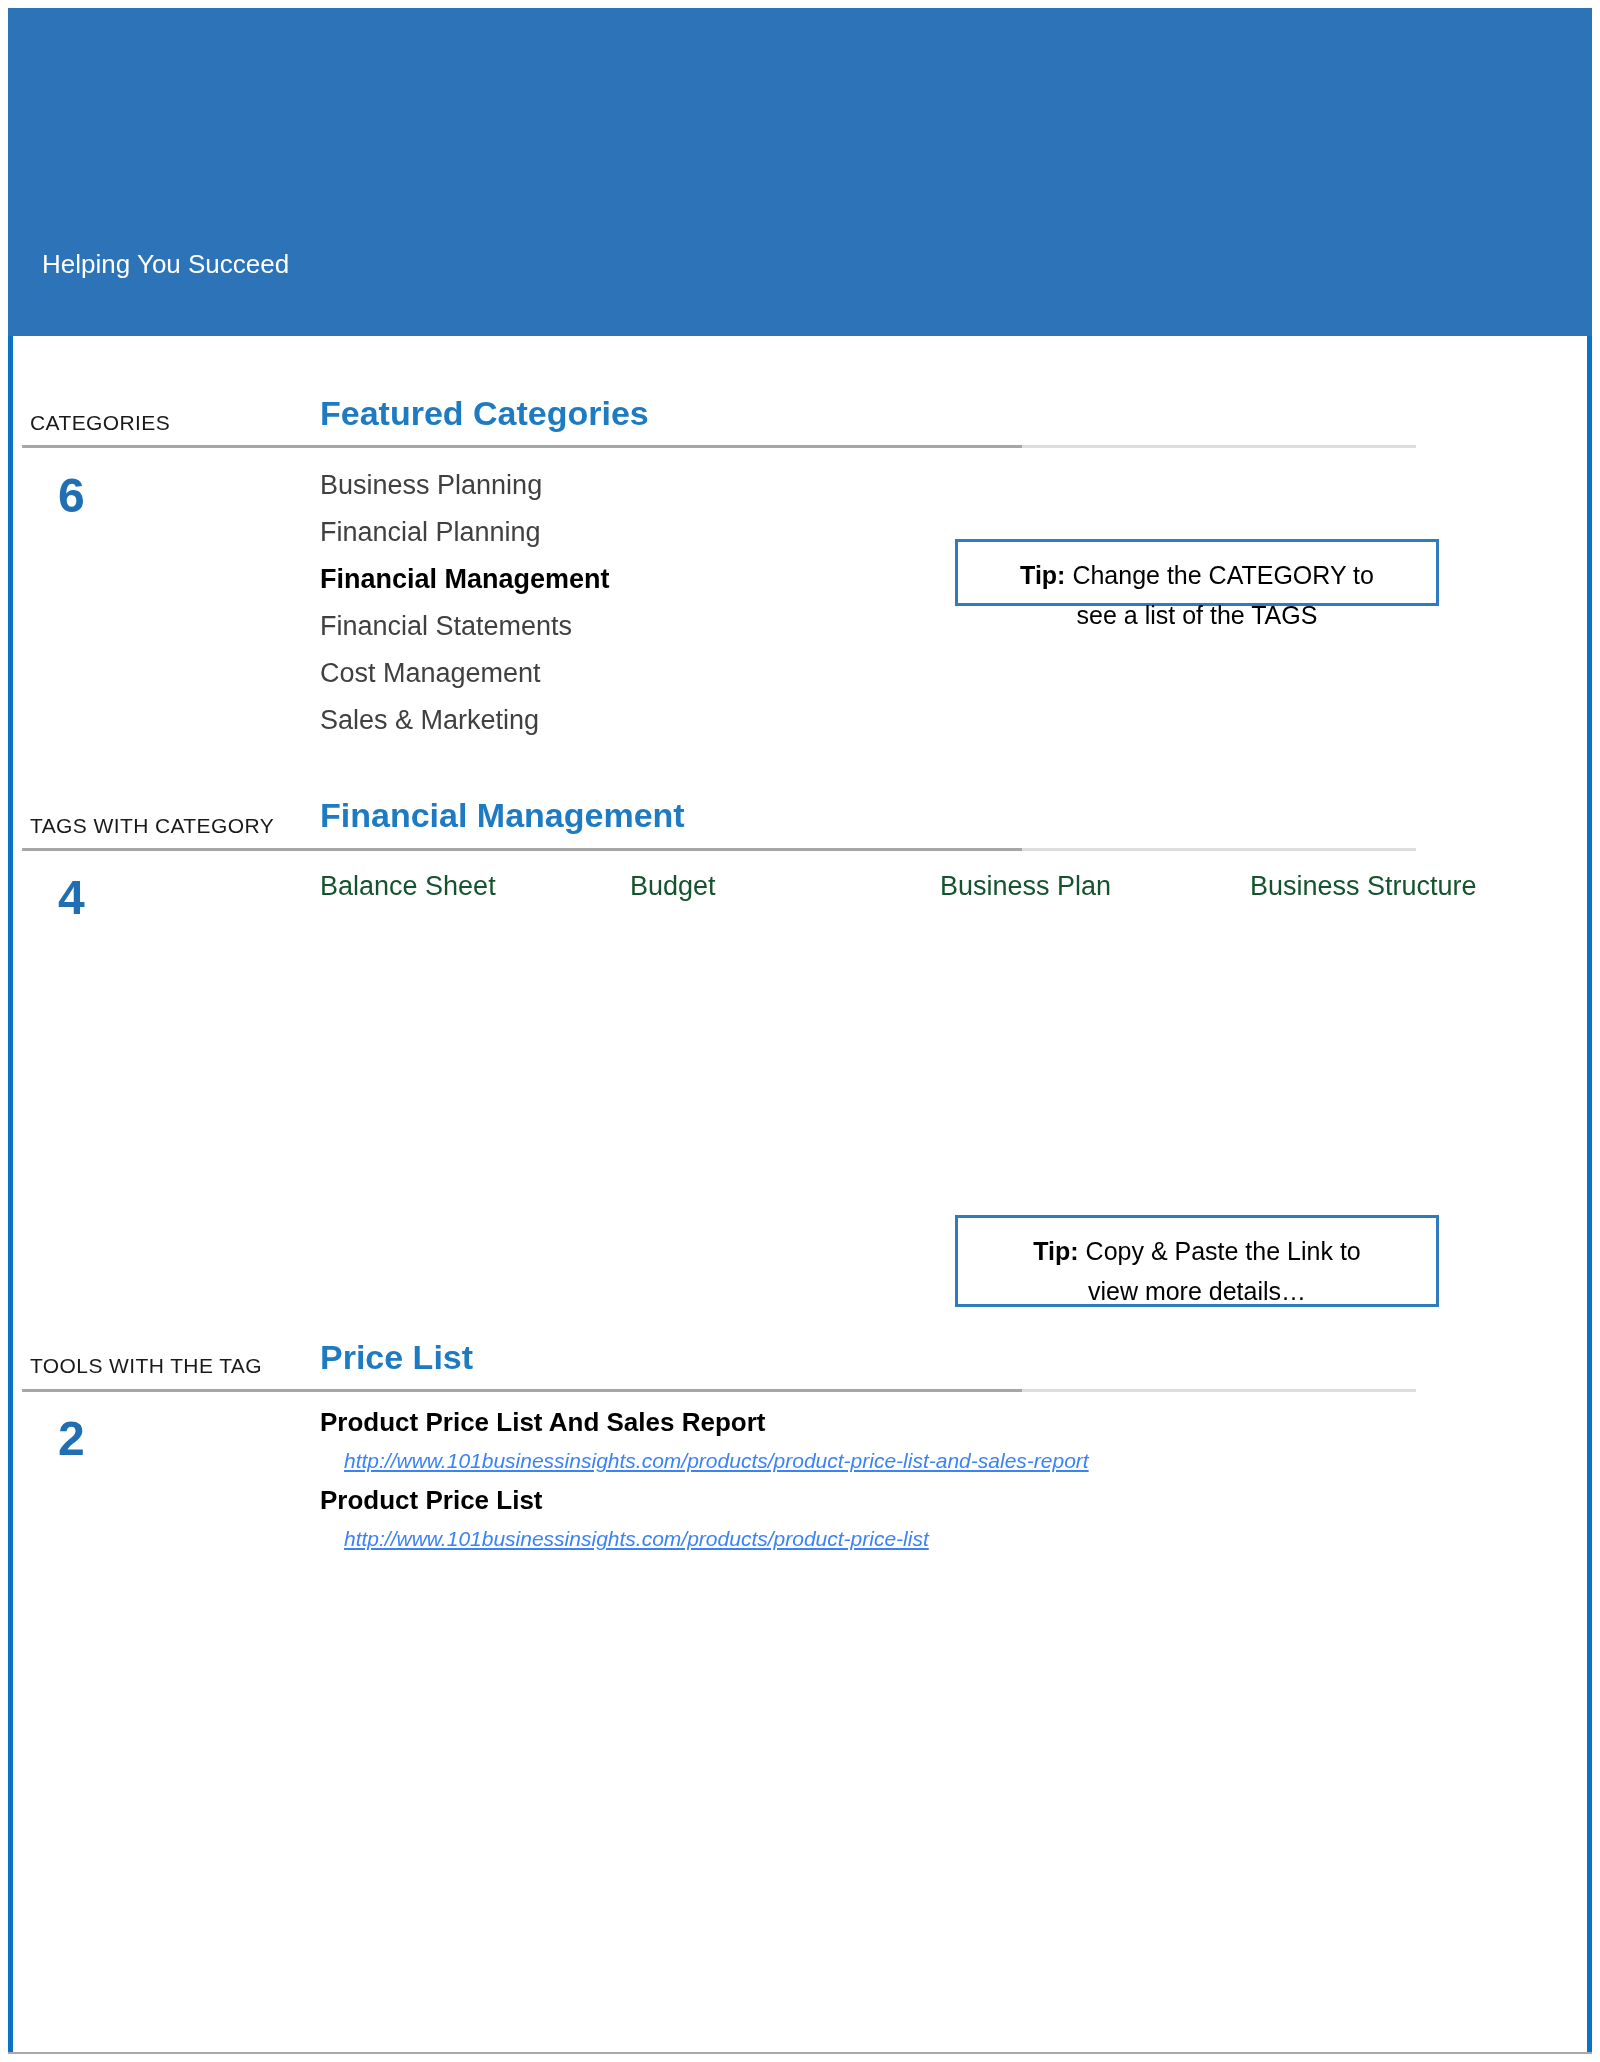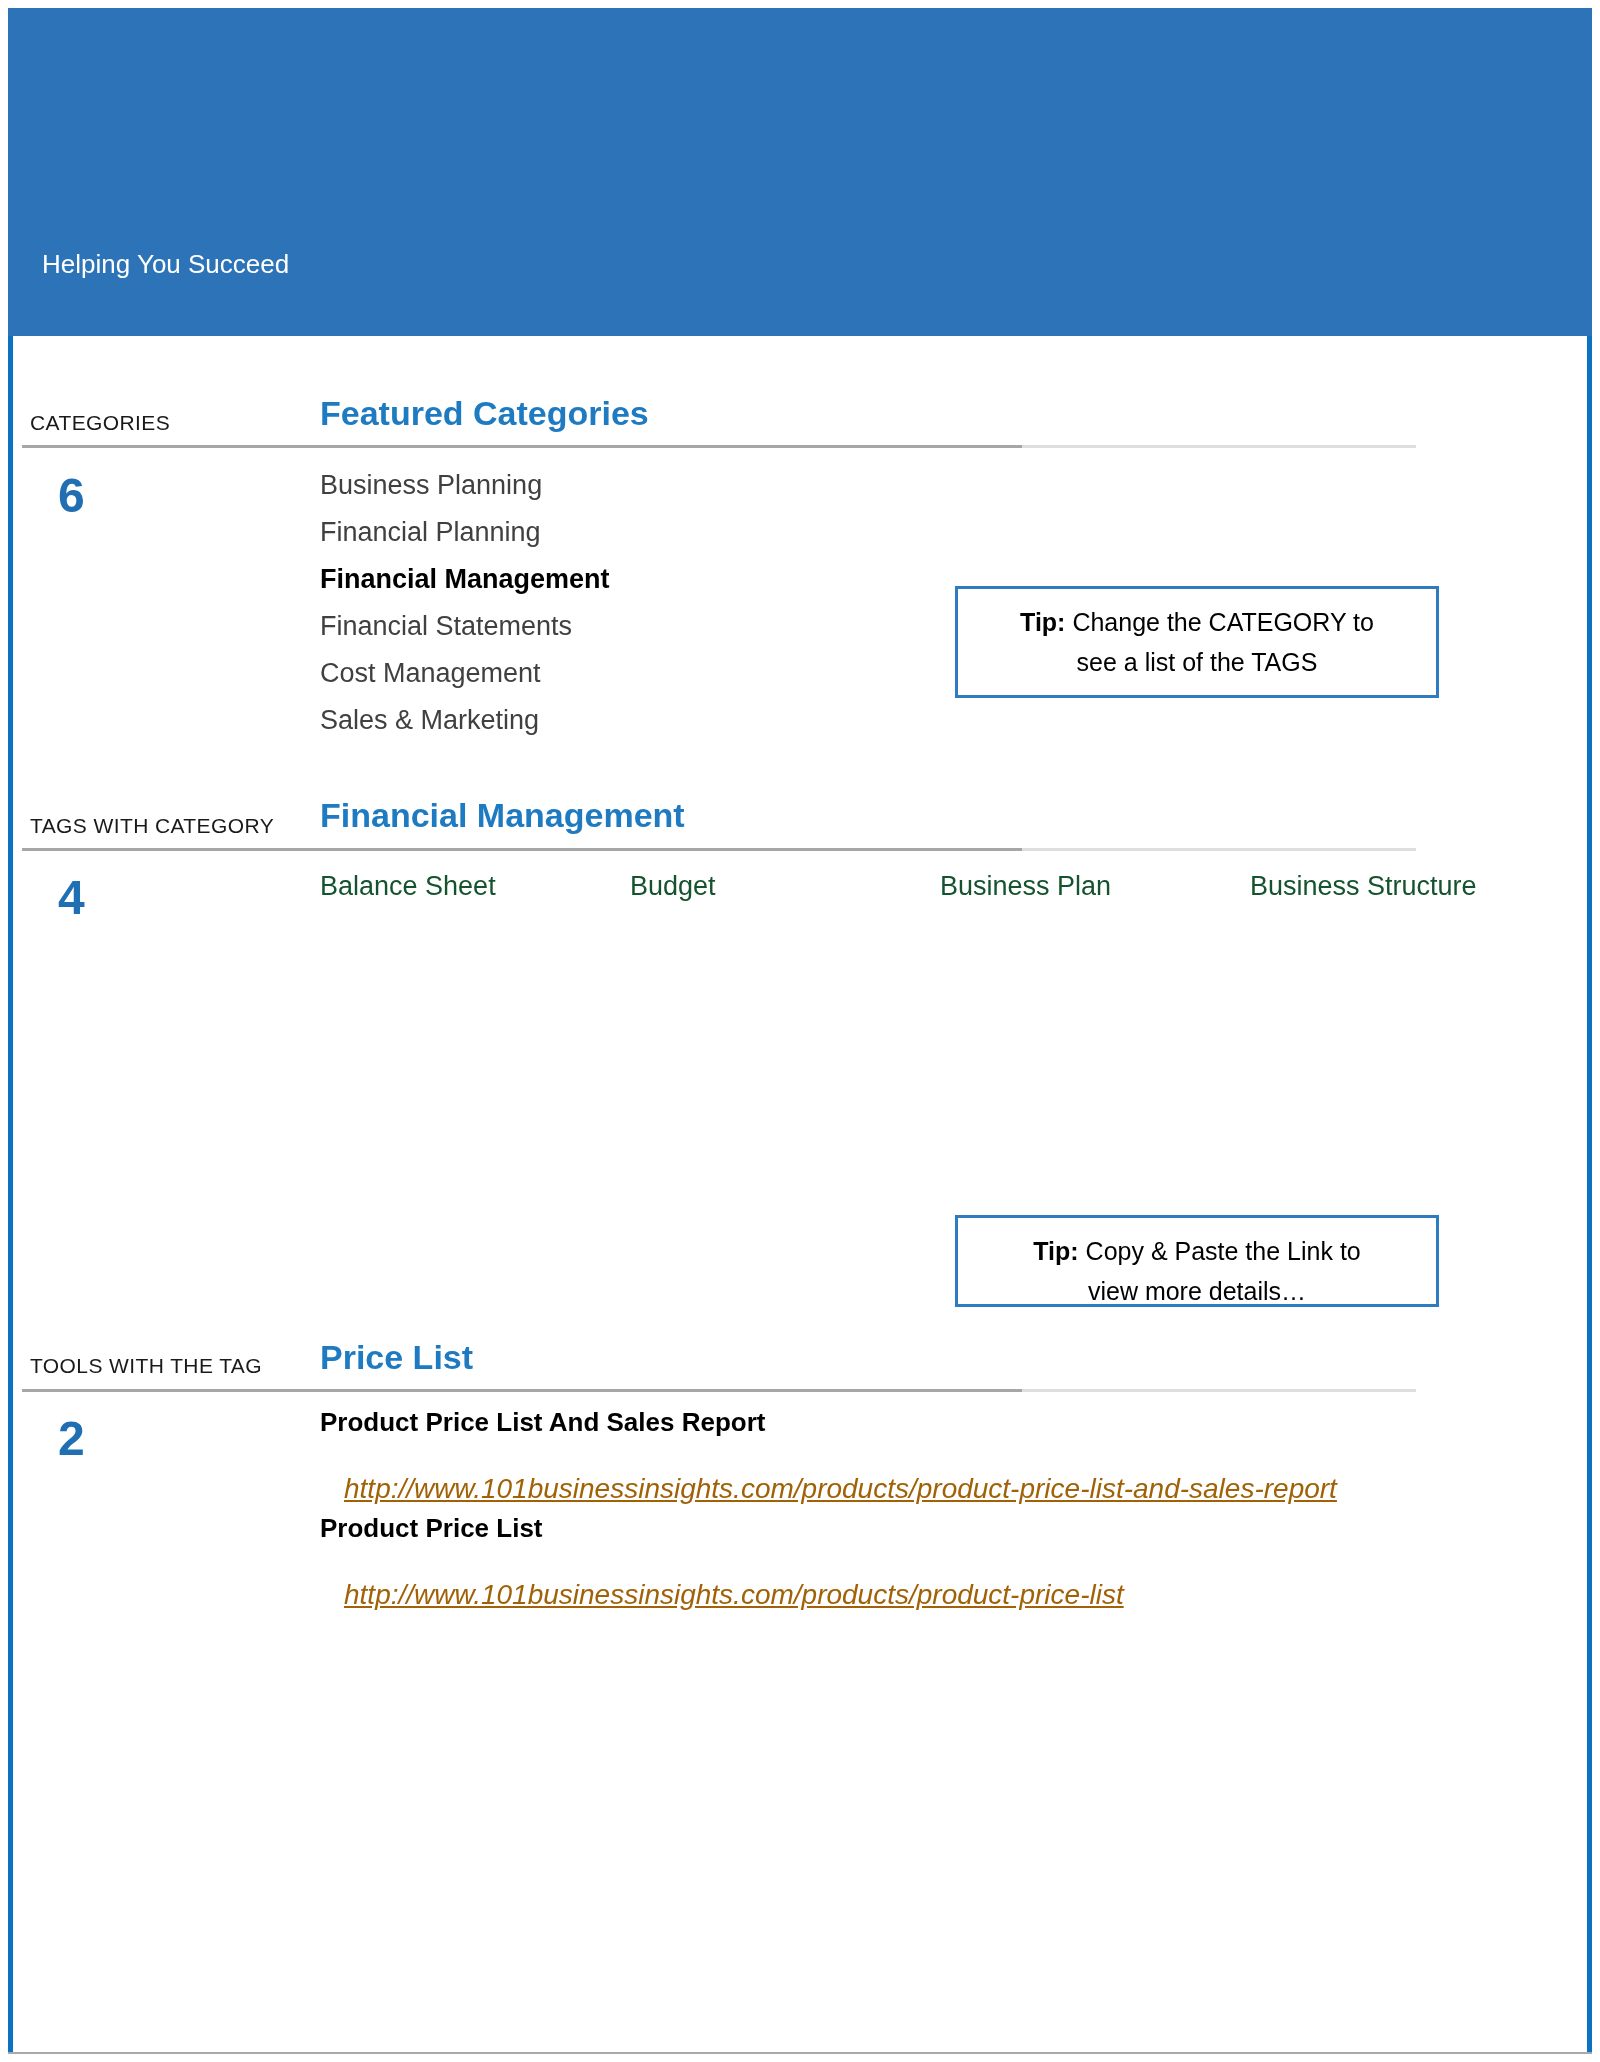--- a/index.html
+++ b/index.html
@@ -160,29 +160,28 @@
   
   .tool-list { position: absolute; left: 320px; }
   .tool-name {
     font-size: 26px;
     font-weight: bold;
     color: #000000;
     line-height: 38px;
     white-space: nowrap;
   }
   .tool-link {
-    font-size: 28px;
+    font-size: 21px;
     font-style: italic;
-    color: #a16207;
+    color: #3b82f6;
     text-decoration: underline;
     line-height: 40px;
     margin-left: 24px;
     display: inline-block;
     white-space: nowrap;
-    margin-top: 28px;
   }
 </style>
 </head>
 <body>
 
 <div class="page">
 
   <div class="header">
     <div class="header-subtitle">Helping You Succeed</div>
   </div>
@@ -200,21 +199,21 @@
 
     <div class="cat-list" style="top:76px;">
       <div class="cat-item">Business Planning</div>
       <div class="cat-item">Financial Planning</div>
       <div class="cat-item active">Financial Management</div>
       <div class="cat-item">Financial Statements</div>
       <div class="cat-item">Cost Management</div>
       <div class="cat-item">Sales &amp; Marketing</div>
     </div>
 
-    <div class="tipbox" style="left:955px; top:153px; width:484px; height:112px;margin-top:47px;">
+    <div class="tipbox" style="left:955px; top:153px; width:484px; height:67px;">
       <div class="line"><span class="tip-label">Tip:</span><span> Change the CATEGORY to</span></div>
       <div class="line">see a list of the TAGS</div>
     </div>
   </div>
 
   <div class="section" style="top:790px;">
     <div class="sec-label" style="left:30px; top:24px;">TAGS WITH CATEGORY</div>
     <div class="sec-count" style="left:58px; top:84px;">4</div>
     <div class="sec-heading" style="left:320px; top:8px;">Financial Management</div>
     <div class="rule" style="left:22px; top:58px; width:1394px;">

